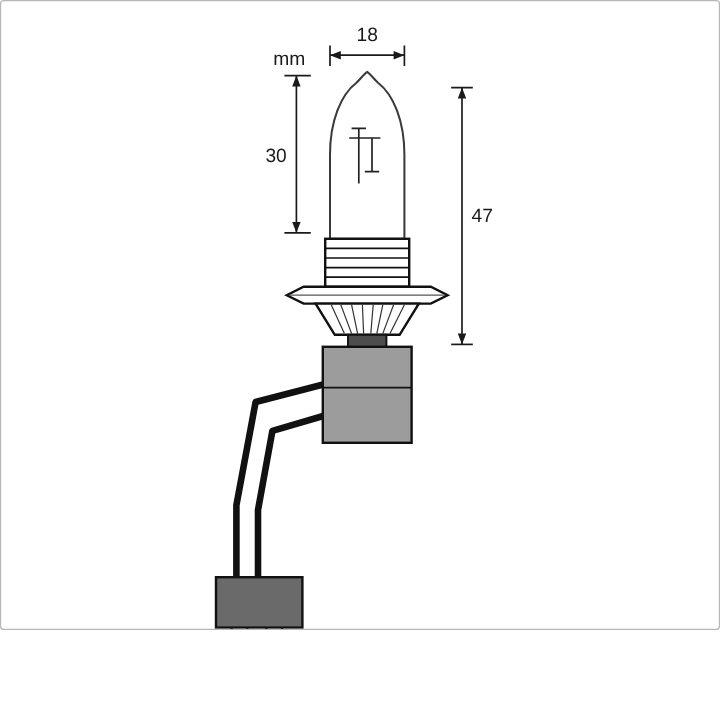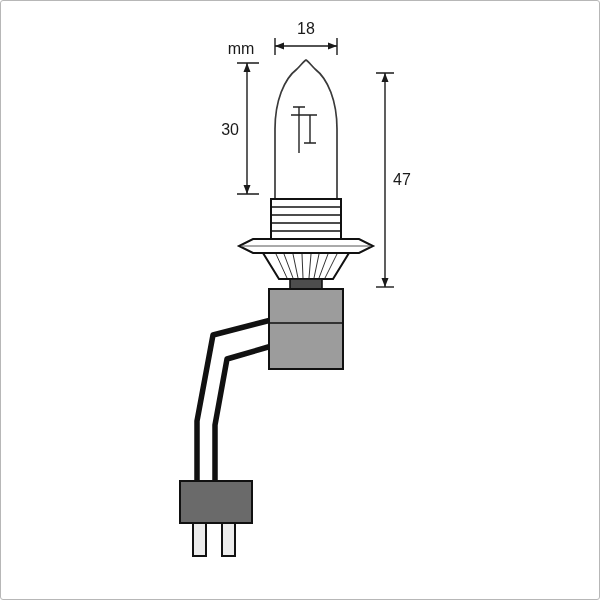--- a/index.html
+++ b/index.html
@@ -1,17 +1,17 @@
 <!DOCTYPE html>
 <html><head>
 <meta charset="utf-8">
 <style>
   html,body{margin:0;padding:0;background:#ffffff;}
   .frame{
-    width:600px;height:600px;box-sizing:border-box;
+    width:600px;height:525px;box-sizing:border-box;
     border:1px solid #b7b7b7;border-radius:3px;
     background:#ffffff;position:relative;overflow:hidden;
   }
   svg{display:block;}
   svg text{
     font-family:"Liberation Sans", sans-serif;
     font-size:16px;
     fill:#1a1a1a;
   }
   .dimline{stroke:#1a1a1a;stroke-width:1.4;}

